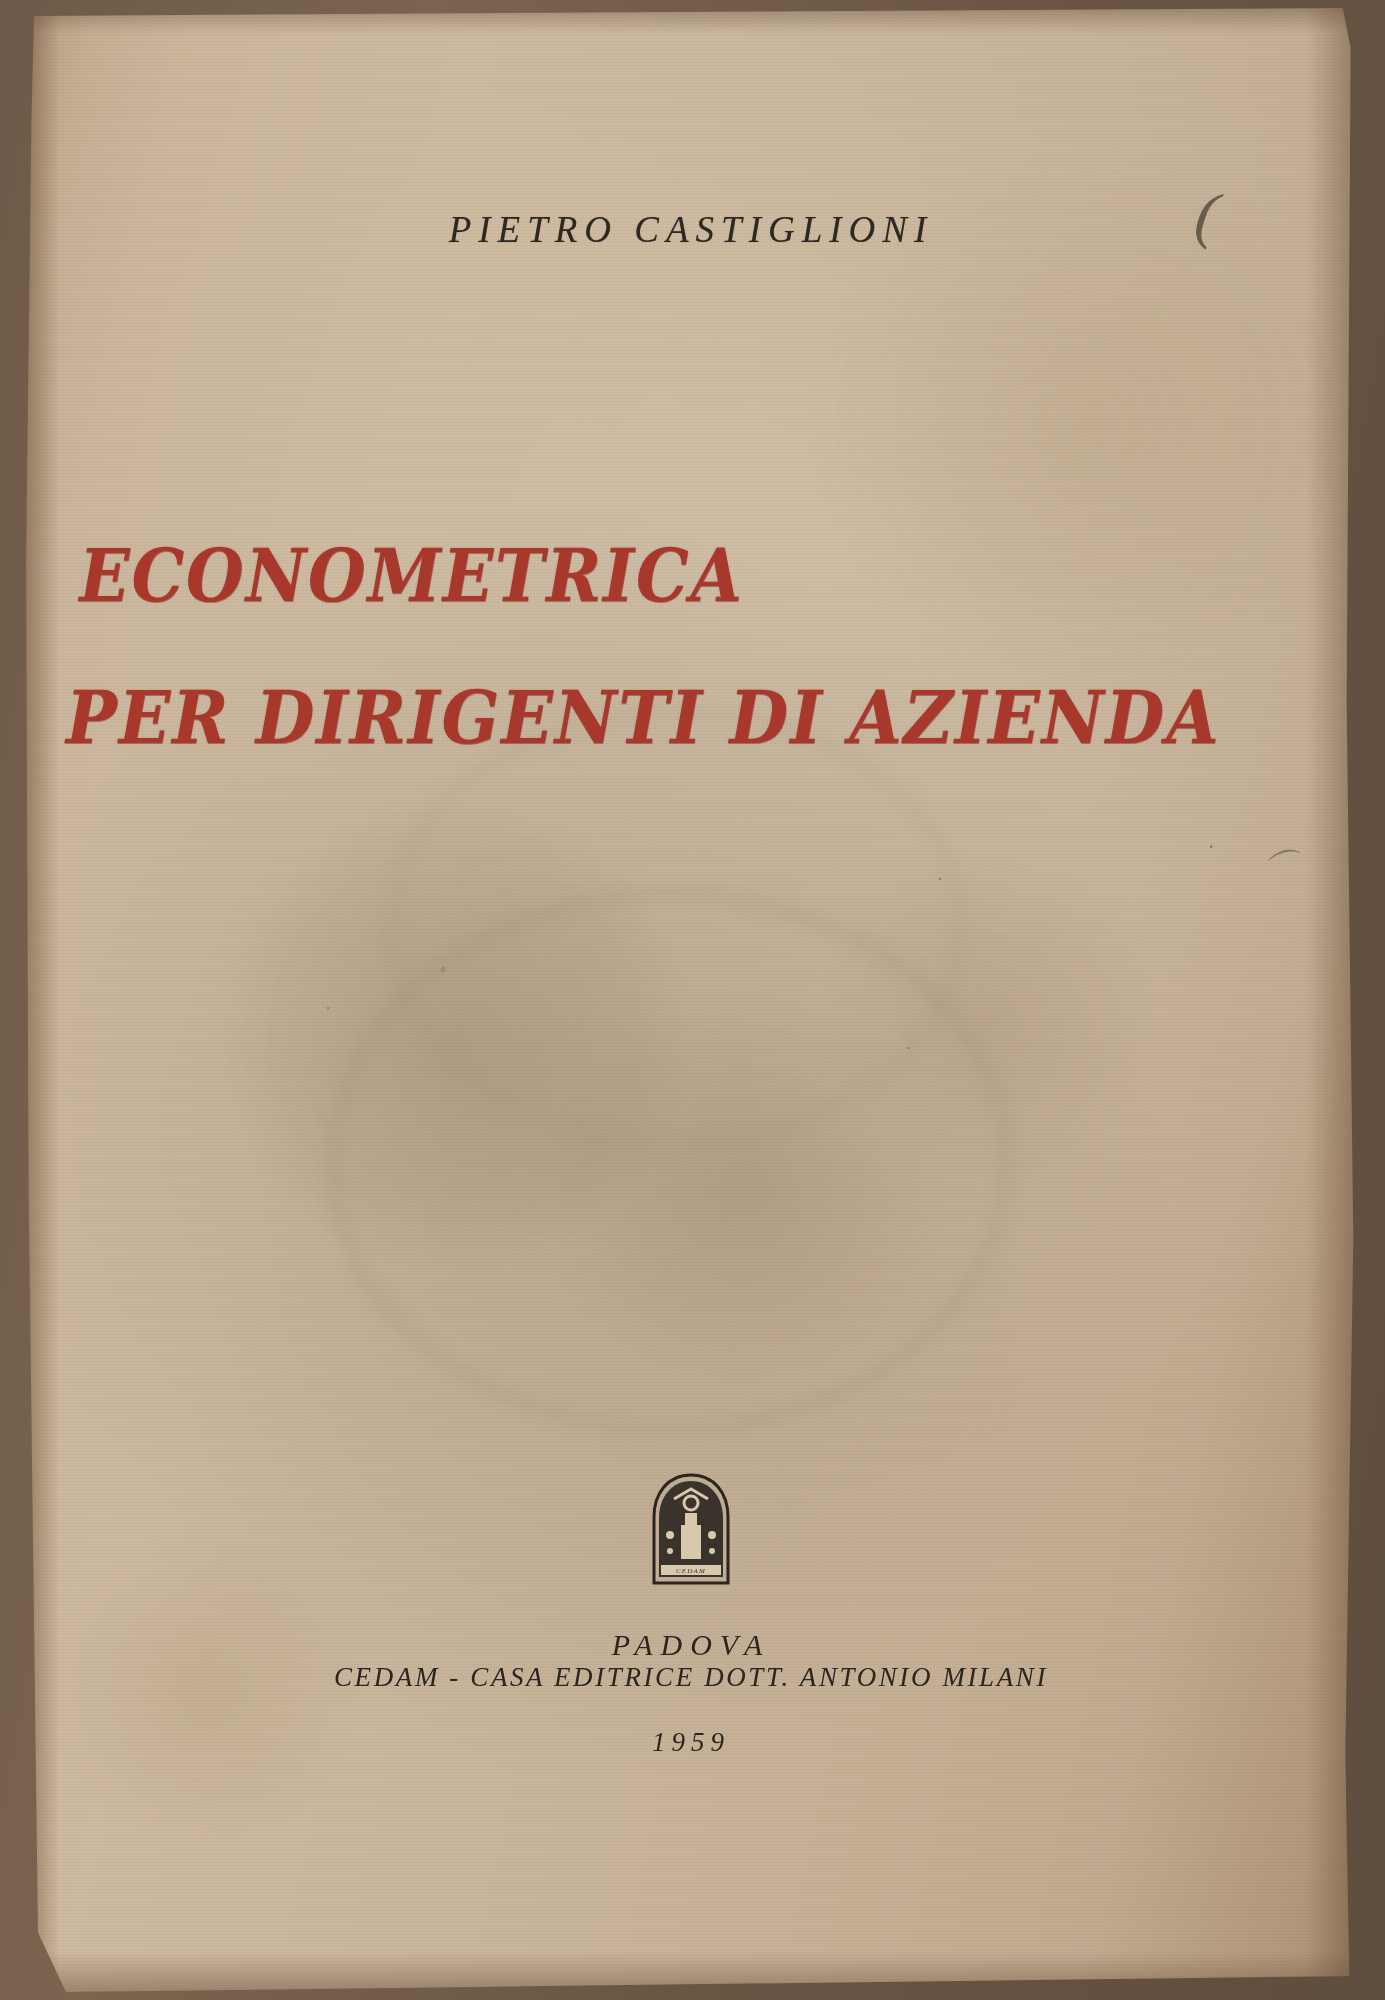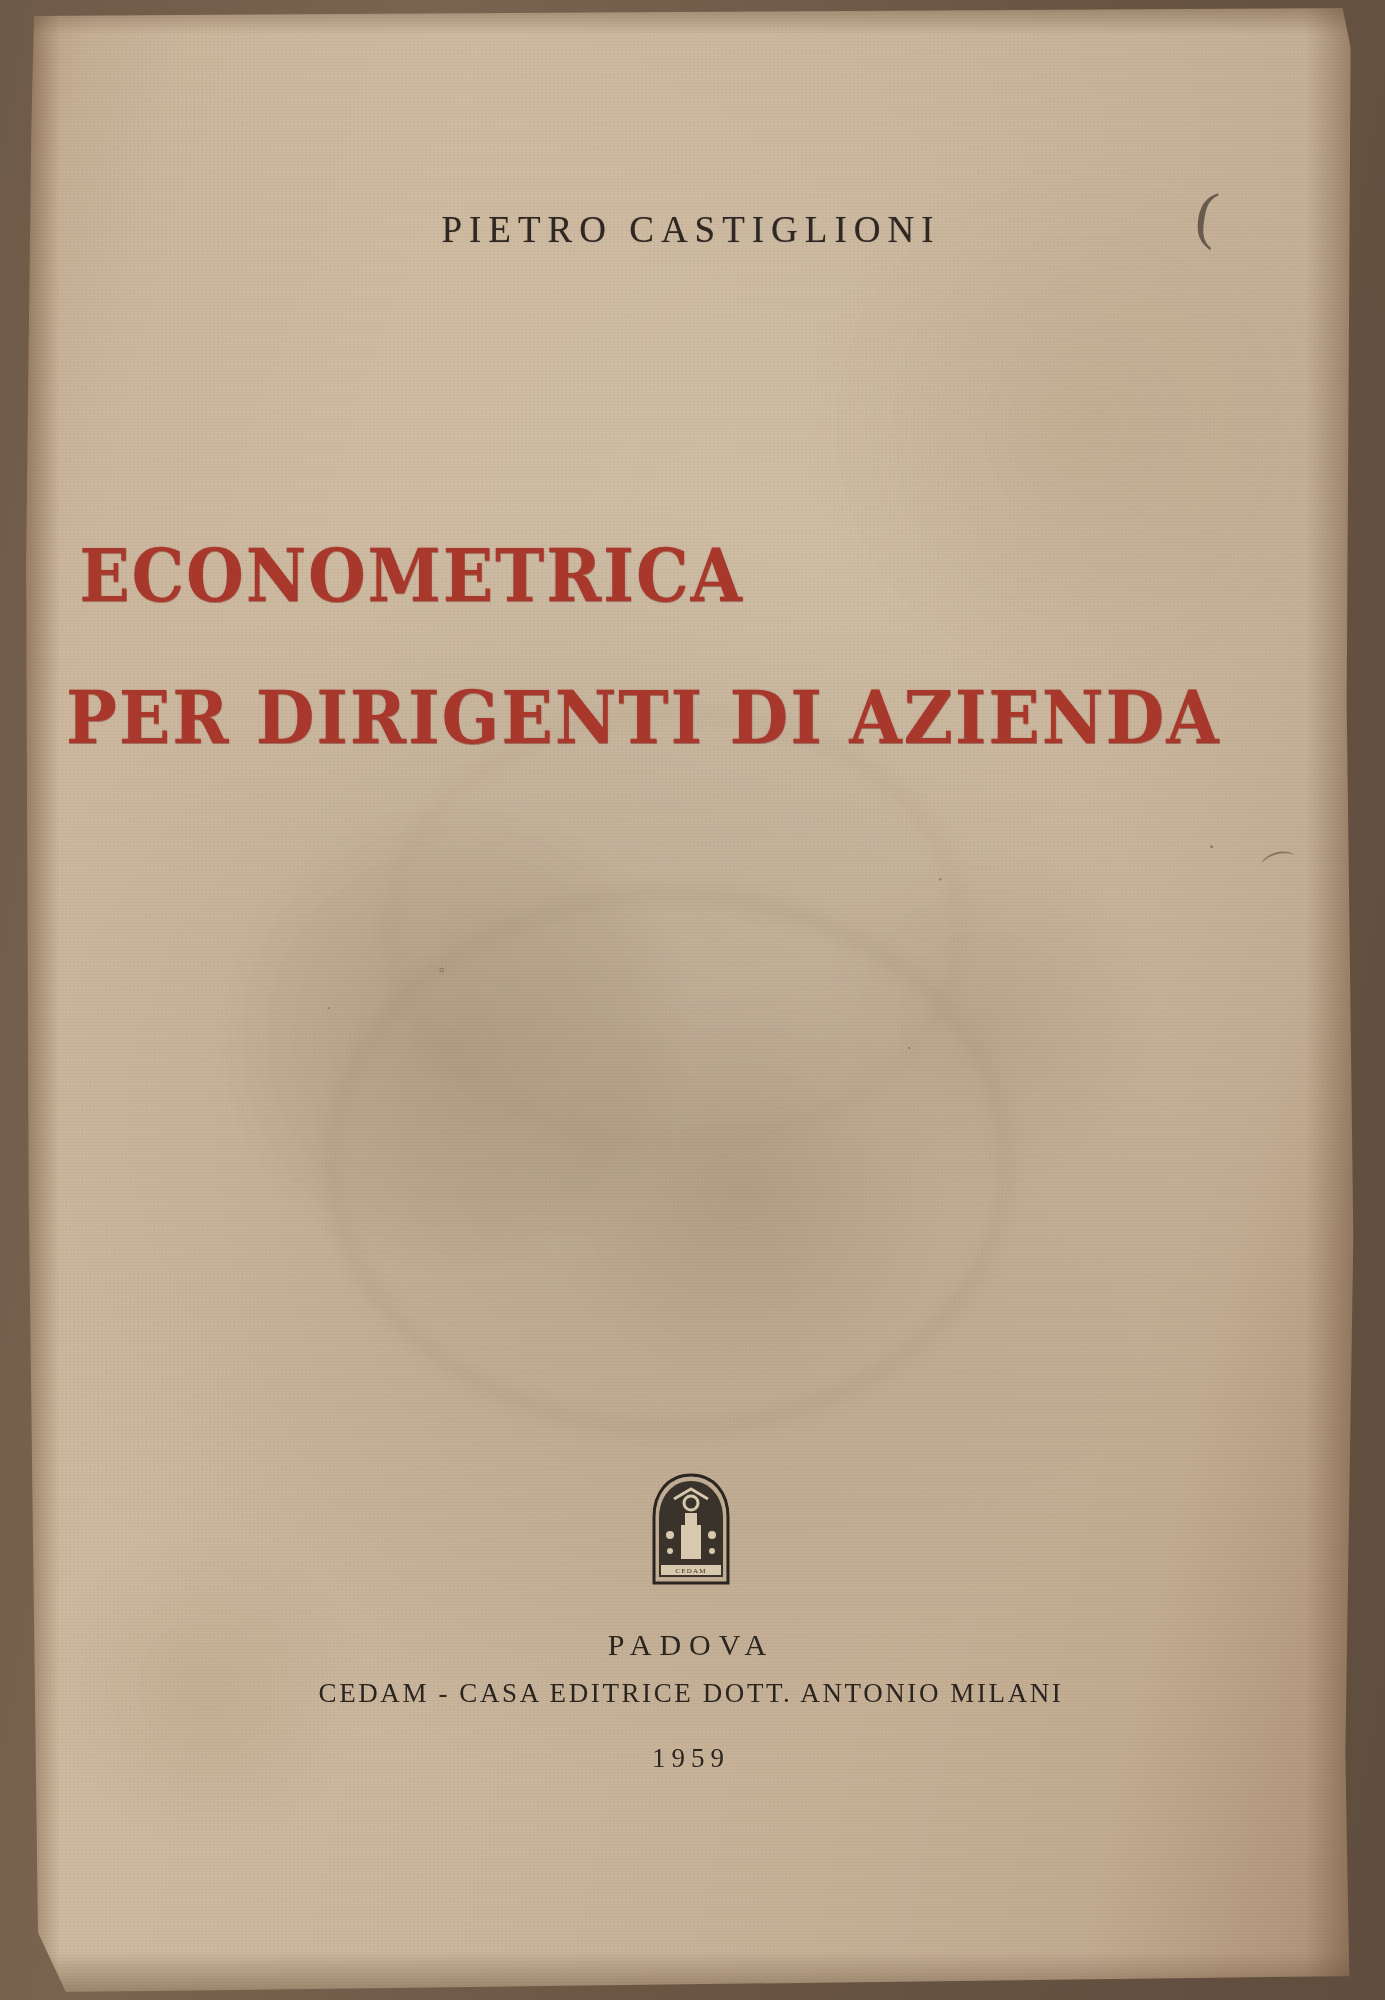--- a/index.html
+++ b/index.html
@@ -7,20 +7,21 @@
     padding: 0;
     background: #5a4c40;
   }
   #page {
     position: relative;
     width: 1385px;
     height: 2000px;
     overflow: hidden;
     background: #6b5a4c;
     font-family: "Liberation Serif", serif;
+    font-style: italic;
   }
 
   
   .scan-bg {
     position: absolute;
     inset: 0;
     background:
       linear-gradient(100deg, #6e5a48 0%, #7a6450 25%, #6a5543 60%, #5f4d3e 100%);
   }
 
@@ -169,21 +170,20 @@
   .imprint {
     position: absolute;
     left: 0; right: 0;
     top: 1620px;
     text-align: center;
     color: #2b2520;
   }
   .imprint .city {
     font-size: 30px;
     letter-spacing: 8px;
-    margin-bottom: 16px;
   }
   .imprint .house {
     font-size: 27px;
     letter-spacing: 2.6px;
     margin-bottom: 34px;
   }
   .imprint .year {
     font-size: 27px;
     letter-spacing: 6px;
     margin-top: 12px;

